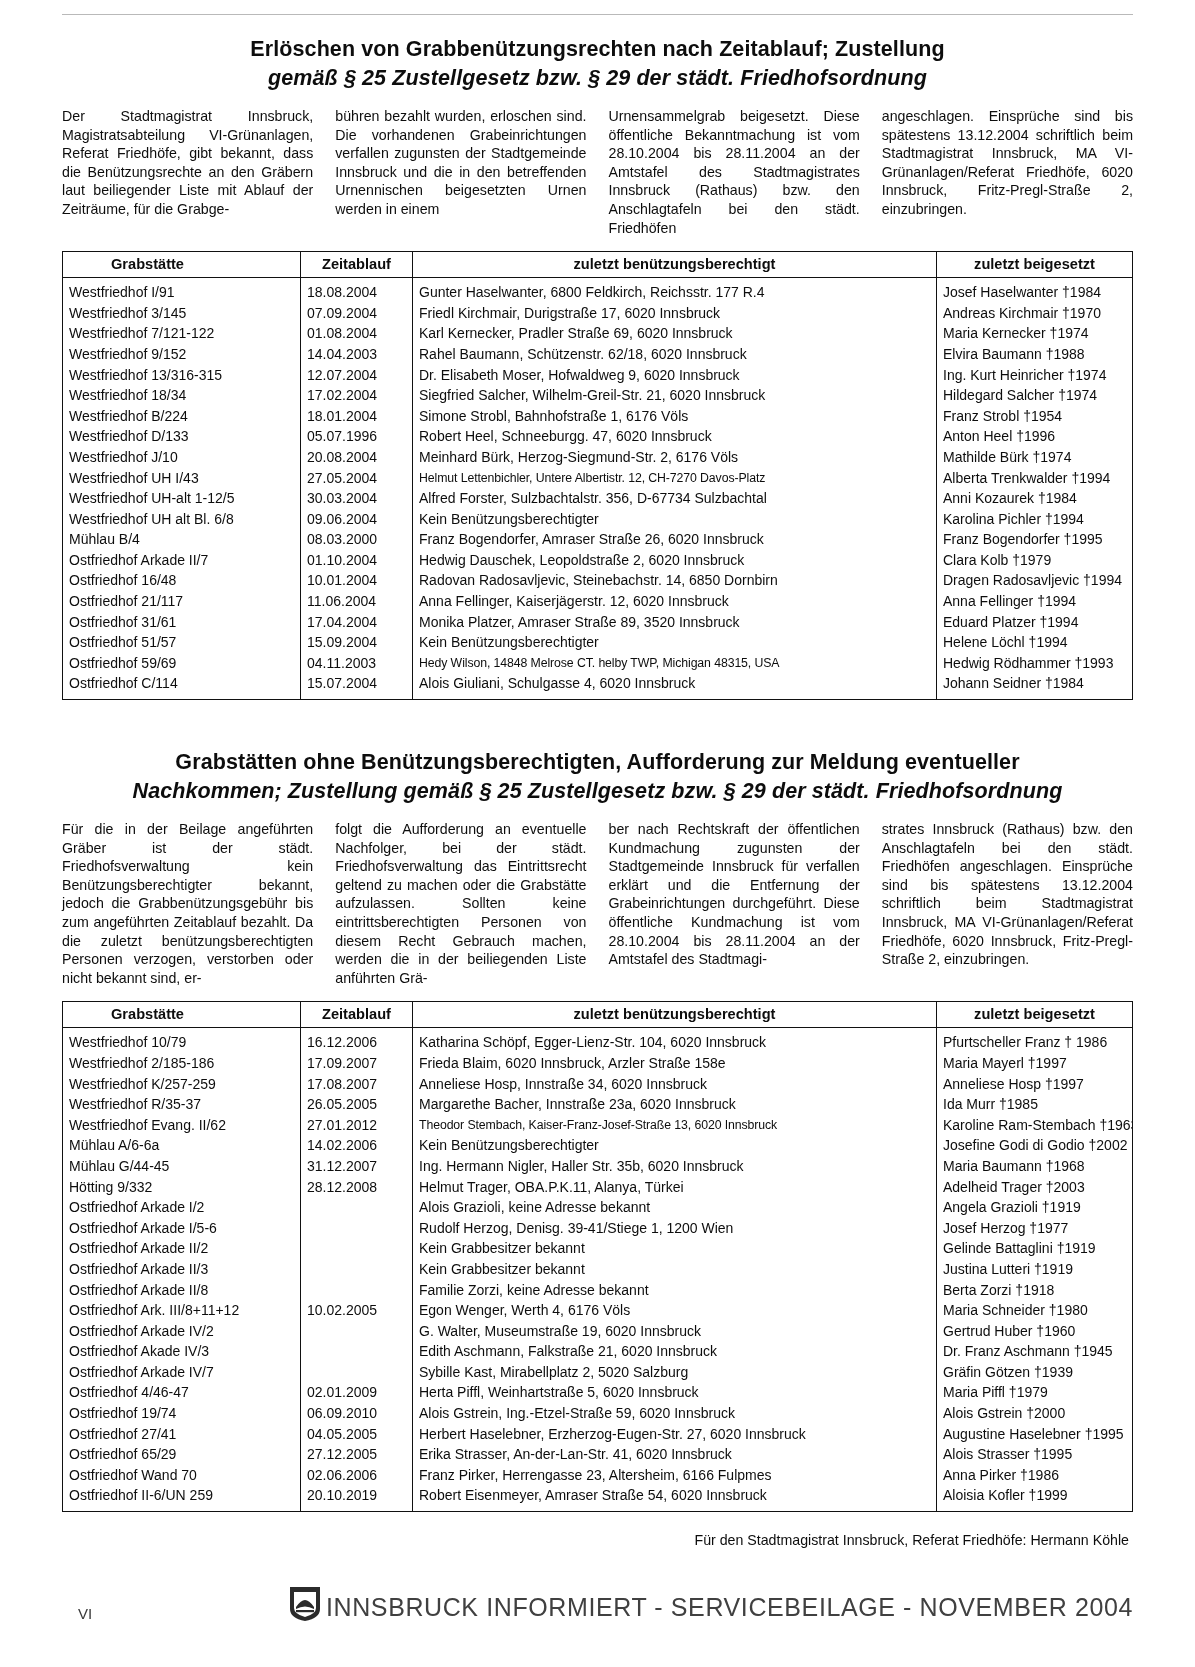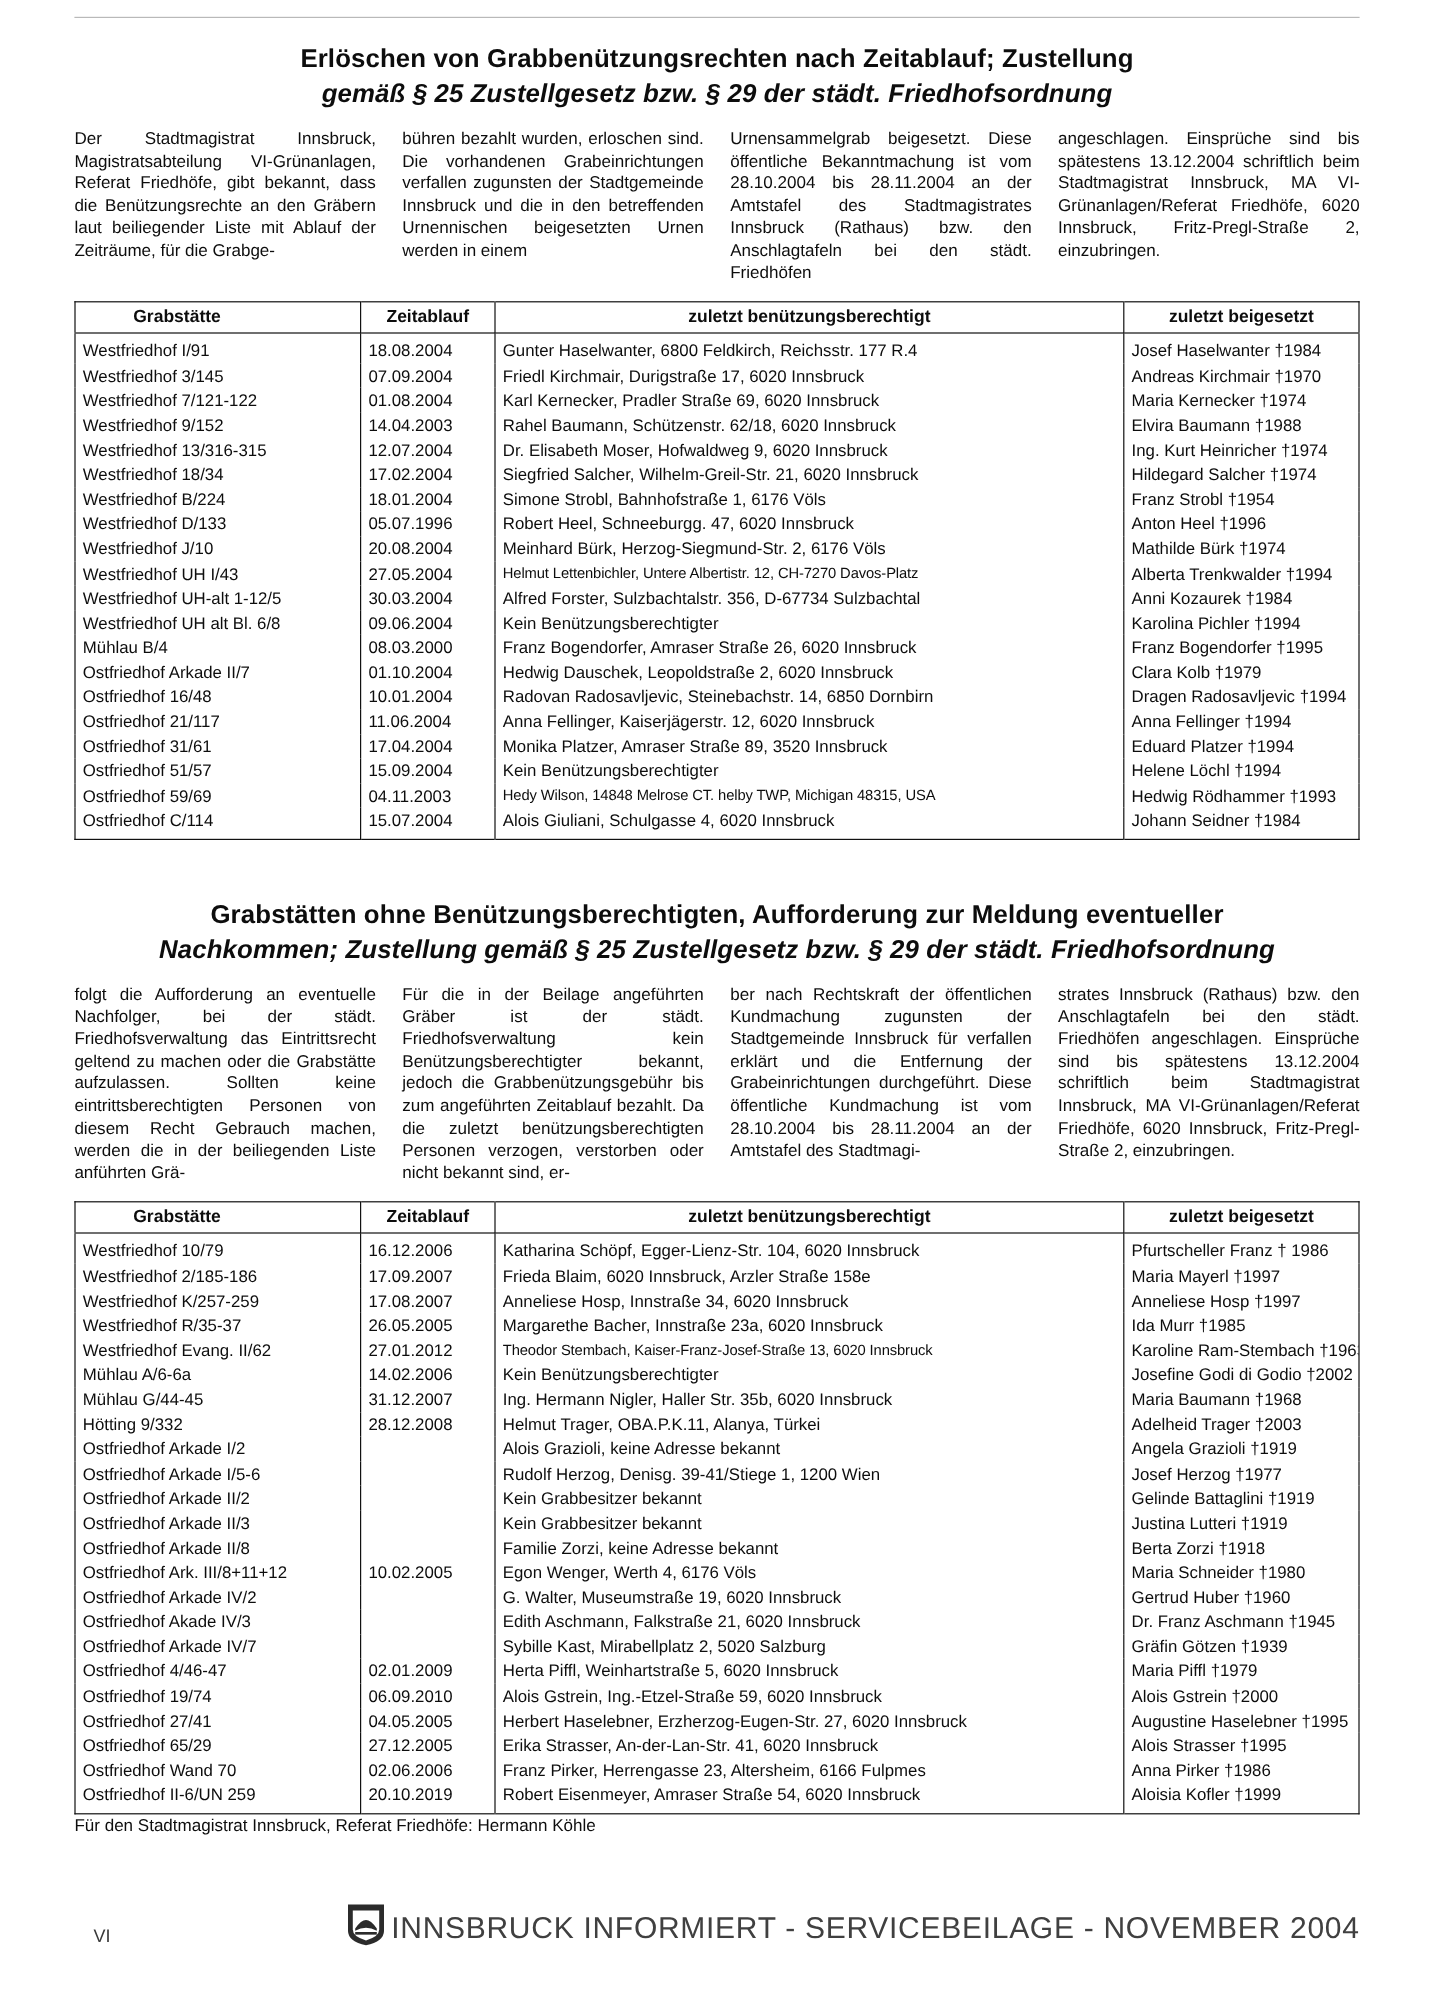--- a/index.html
+++ b/index.html
@@ -75,22 +75,23 @@
   table.grave tr.last td{padding-bottom:5px;}
   .c-site{width:238px;}
   .c-date{width:112px;}
   .c-auth{width:auto;}
   .c-bur{width:196px;}
   td.date{}
   td.small{font-size:12.3px;letter-spacing:-0.1px;}
   .spacer{height:22px;}
   h1.sec-title.second{margin-top:26px;}
   .signoff{
+    text-align:right;
     font-size:14.2px;
-    margin-top:2px;
+    margin-top:20px;
     padding-right:4px;
   }
   .footer{
     position:absolute;
     left:0;bottom:0;
     width:1195px;
     height:120px;
   }
   .footer .pageno{
     position:absolute;
@@ -273,22 +274,22 @@
   </table>
 
   <div class="spacer"></div>
 
   <h1 class="sec-title second">
     <span class="l1">Grabstätten ohne Benützungsberechtigten, Aufforderung zur Meldung eventueller</span>
     <span class="l2">Nachkommen; Zustellung gemäß § 25 Zustellgesetz bzw. § 29 der städt. Friedhofsordnung</span>
   </h1>
 
   <div class="cols">
+    <div class="col">Für die in der Beilage angeführten Gräber ist der städt. Friedhofsverwaltung kein Benützungsberechtigter bekannt, jedoch die Grabbenützungsgebühr bis zum angeführten Zeitablauf bezahlt. Da die zuletzt benützungsberechtigten Personen verzogen, verstorben oder nicht bekannt sind, er-</div>
     <div class="col">folgt die Aufforderung an eventuelle Nachfolger, bei der städt. Friedhofsverwaltung das Eintrittsrecht geltend zu machen oder die Grabstätte aufzulassen. Sollten keine eintrittsberechtigten Personen von diesem Recht Gebrauch machen, werden die in der beiliegenden Liste anführten Grä-</div>
-    <div class="col">Für die in der Beilage angeführten Gräber ist der städt. Friedhofsverwaltung kein Benützungsberechtigter bekannt, jedoch die Grabbenützungsgebühr bis zum angeführten Zeitablauf bezahlt. Da die zuletzt benützungsberechtigten Personen verzogen, verstorben oder nicht bekannt sind, er-</div>
     <div class="col">ber nach Rechtskraft der öffentlichen Kundmachung zugunsten der Stadtgemeinde Innsbruck für verfallen erklärt und die Entfernung der Grabeinrichtungen durchgeführt. Diese öffentliche Kundmachung ist vom 28.10.2004 bis 28.11.2004 an der Amtstafel des Stadtmagi-</div>
     <div class="col">strates Innsbruck (Rathaus) bzw. den Anschlagtafeln bei den städt. Friedhöfen angeschlagen. Einsprüche sind bis spätestens 13.12.2004 schriftlich beim Stadtmagistrat Innsbruck, MA VI-Grünanlagen/Referat Friedhöfe, 6020 Innsbruck, Fritz-Pregl-Straße 2, einzubringen.</div>
   </div>
 
   <table class="grave" id="table2">
     <colgroup>
       <col class="c-site">
         <col class="c-date">
         <col class="c-auth">
         <col class="c-bur">

